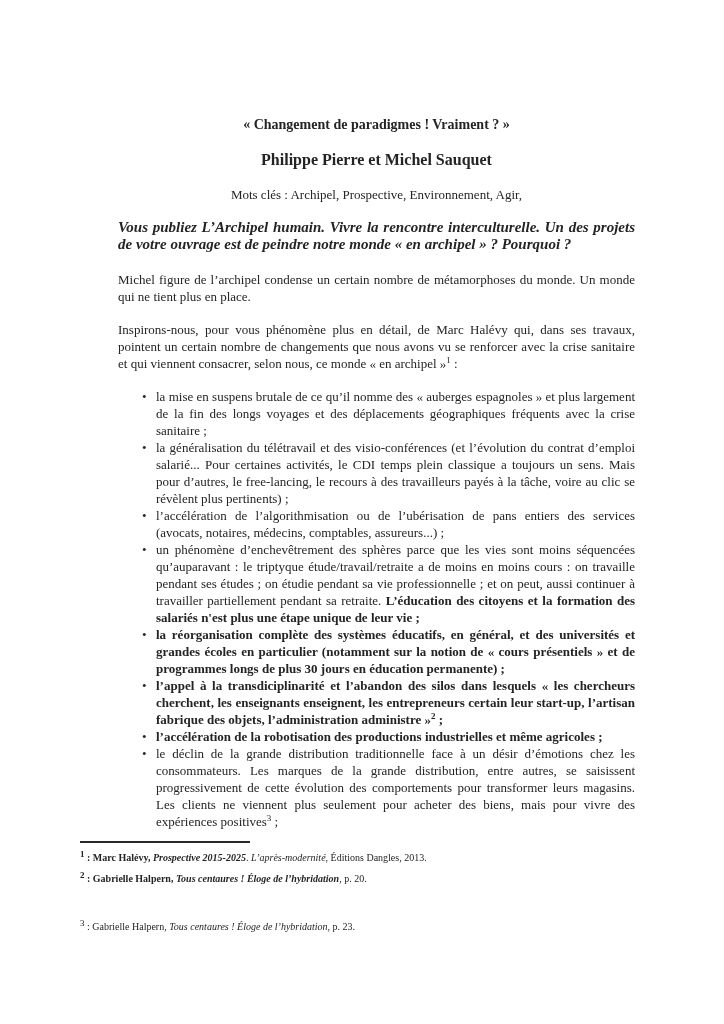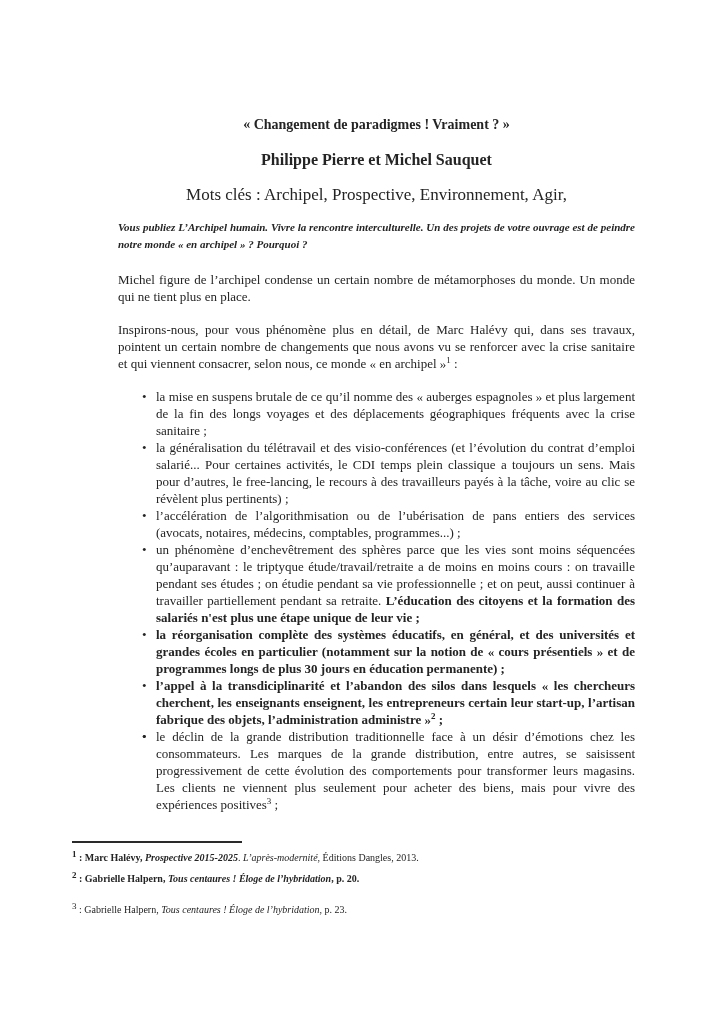--- a/index.html
+++ b/index.html
@@ -25,27 +25,27 @@
     margin-bottom: 18px;
   }
   .doc-authors {
     font-size: 16px;
     font-weight: bold;
     text-align: center;
     line-height: 17px;
     margin-bottom: 18px;
   }
   .doc-keywords {
-    font-size: 17px;
+    font-size: 13px;
     text-align: center;
     line-height: 17px;
     margin-bottom: 16px;
   }
   .question {
-    font-size: 11px;
+    font-size: 15px;
     font-weight: bold;
     font-style: italic;
     text-align: justify;
     line-height: 17px;
     margin-bottom: 18px;
   }
   p.body-para {
     font-size: 13px;
     text-align: justify;
     line-height: 17px;
@@ -68,36 +68,36 @@
     left: -14px;
     top: 0;
   }
   sup {
     font-size: 9px;
     line-height: 0;
     vertical-align: super;
   }
   .footnote-area {
     position: absolute;
-    left: 72px;
+    left: 80px;
     right: 89px;
     top: 841px;
   }
   .fn-separator {
     width: 170px;
     border-top: 2px solid #2a2a2a;
     margin-bottom: 8px;
   }
   .footnote {
     font-size: 10px;
     line-height: 14px;
     margin-bottom: 7px;
   }
   .footnote.spaced {
-    margin-top: 17px;
+    margin-top: 34px;
   }
 </style>
 </head>
 <body>
 
 <div class="page">
   <div class="content">
 
     <div class="doc-title">« Changement de paradigmes ! Vraiment ? »</div>
 
@@ -115,43 +115,44 @@
       <li>
         <span class="marker">•</span>
         <span class="li-text"><span>la mise en suspens brutale de ce qu’il nomme des « auberges espagnoles » et plus largement de la fin des longs voyages et des déplacements géographiques fréquents avec la crise sanitaire ;</span></span>
       </li>
       <li>
         <span class="marker">•</span>
         <span class="li-text"><span>la généralisation du télétravail et des visio-conférences (et l’évolution du contrat d’emploi salarié... Pour certaines activités, le CDI temps plein classique a toujours un sens. Mais pour d’autres, le free-lancing, le recours à des travailleurs payés à la tâche, voire au clic se révèlent plus pertinents) ;</span></span>
       </li>
       <li>
         <span class="marker">•</span>
-        <span class="li-text"><span>l’accélération de l’algorithmisation ou de l’ubérisation de pans entiers des services (avocats, notaires, médecins, comptables, programmes...) ;</span></span>
+        <span class="li-text"><span>l’accélération de l’algorithmisation ou de l’ubérisation de pans entiers des services (avocats, notaires, médecins, comptables, assureurs...) ;</span></span>
       </li>
       <li>
         <span class="marker">•</span>
         <span class="li-text"><span>un phénomène d’enchevêtrement des sphères parce que les vies sont moins séquencées qu’auparavant : le triptyque étude/travail/retraite a de moins en moins cours : on travaille pendant ses études ; on étudie pendant sa vie professionnelle ; et on peut, aussi continuer à travailler partiellement pendant sa retraite. </span><span style="font-weight: bold;">L’éducation des citoyens et la formation des salariés n'est plus une étape unique de leur vie ;</span></span>
       </li>
       <li>
         <span class="marker">•</span>
         <span class="li-text"><span style="font-weight: bold;">la réorganisation complète des systèmes éducatifs, en général, et des universités et grandes écoles en particulier (notamment sur la notion de « cours présentiels » et de programmes longs de plus 30 jours en éducation permanente) ;</span></span>
       </li>
       <li>
         <span class="marker">•</span>
         <span class="li-text"><span style="font-weight: bold;">l’appel à la transdiciplinarité et l’abandon des silos dans lesquels « les chercheurs cherchent, les enseignants enseignent, les entrepreneurs certain leur start-up, l’artisan fabrique des objets, l’administration administre »</span><sup style="font-weight: bold;">2</sup><span style="font-weight: bold;"> ;</span></span>
       </li>
       <li>
         <span class="marker">•</span>
+        <span class="li-text"><span style="font-weight: bold;">l’accélération de la robotisation des productions industrielles et même agricoles ;</span></span>
       </li>
       <li>
         <span class="marker">•</span>
         <span class="li-text"><span>le déclin de la grande distribution traditionnelle face à un désir d’émotions chez les consommateurs. Les marques de la grande distribution, entre autres, se saisissent progressivement de cette évolution des comportements pour transformer leurs magasins. Les clients ne viennent plus seulement pour acheter des biens, mais pour vivre des expériences positives</span><sup>3</sup><span> ;</span></span>
       </li>
     </ul>
   </div>
 
   <div class="footnote-area">
     <div class="fn-separator"></div>
     <div class="footnote"><sup style="font-weight: bold;">1</sup><span style="font-weight: bold;"> : Marc Halévy, </span><span style="font-weight: bold; font-style: italic;">Prospective 2015-2025</span><span>. </span><span style="font-style: italic;">L’après-modernité</span><span>, Éditions Dangles, 2013.</span></div>
-    <div class="footnote"><sup style="font-weight: bold;">2</sup><span style="font-weight: bold;"> : Gabrielle Halpern, </span><span style="font-weight: bold; font-style: italic;">Tous centaures ! Éloge de l’hybridation</span><span style="font-weight: bold;">, p. 20.</span></div>
+    <div class="footnote"><sup style="font-weight: bold;">2</sup><span style="font-weight: bold;"> : Gabrielle Halpern, </span><span style="font-weight: bold; font-style: italic;">Tous centaures ! Éloge de l’hybridation</span><span style="font-weight: normal;">, p. 20.</span></div>
     <div class="footnote spaced"><sup>3</sup><span> : Gabrielle Halpern, </span><span style="font-style: italic;">Tous centaures ! Éloge de l’hybridation</span><span>, p. 23.</span></div>
   </div>
 </div>
 
 </body></html>

